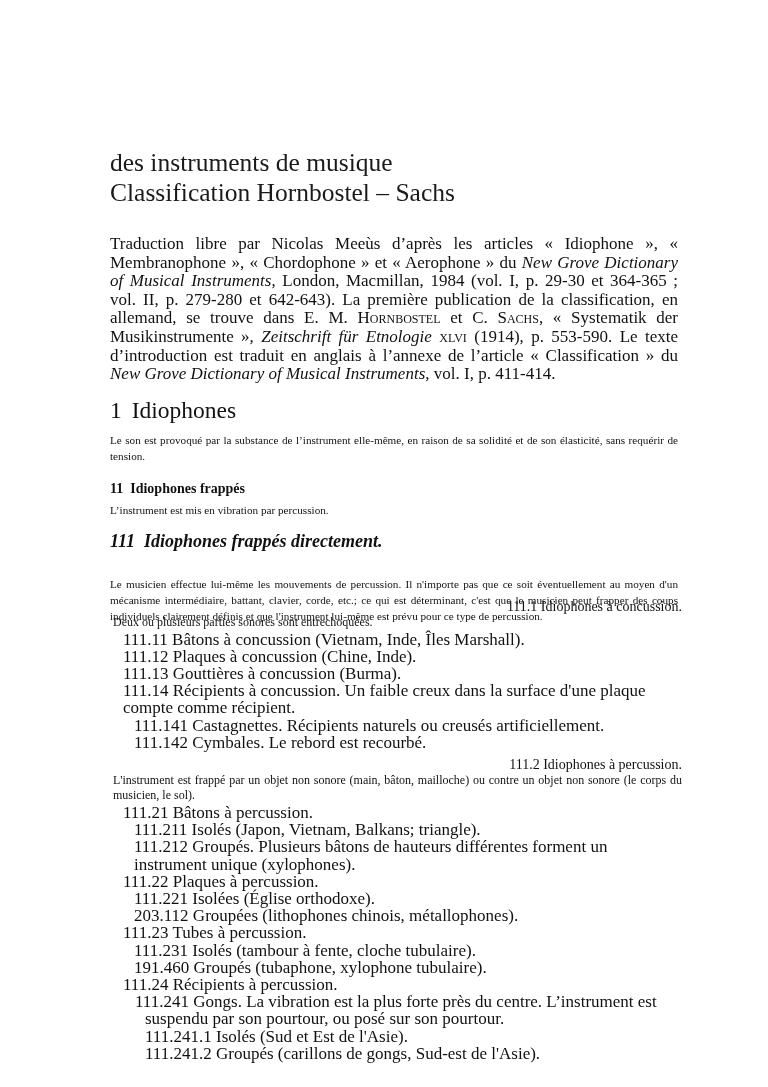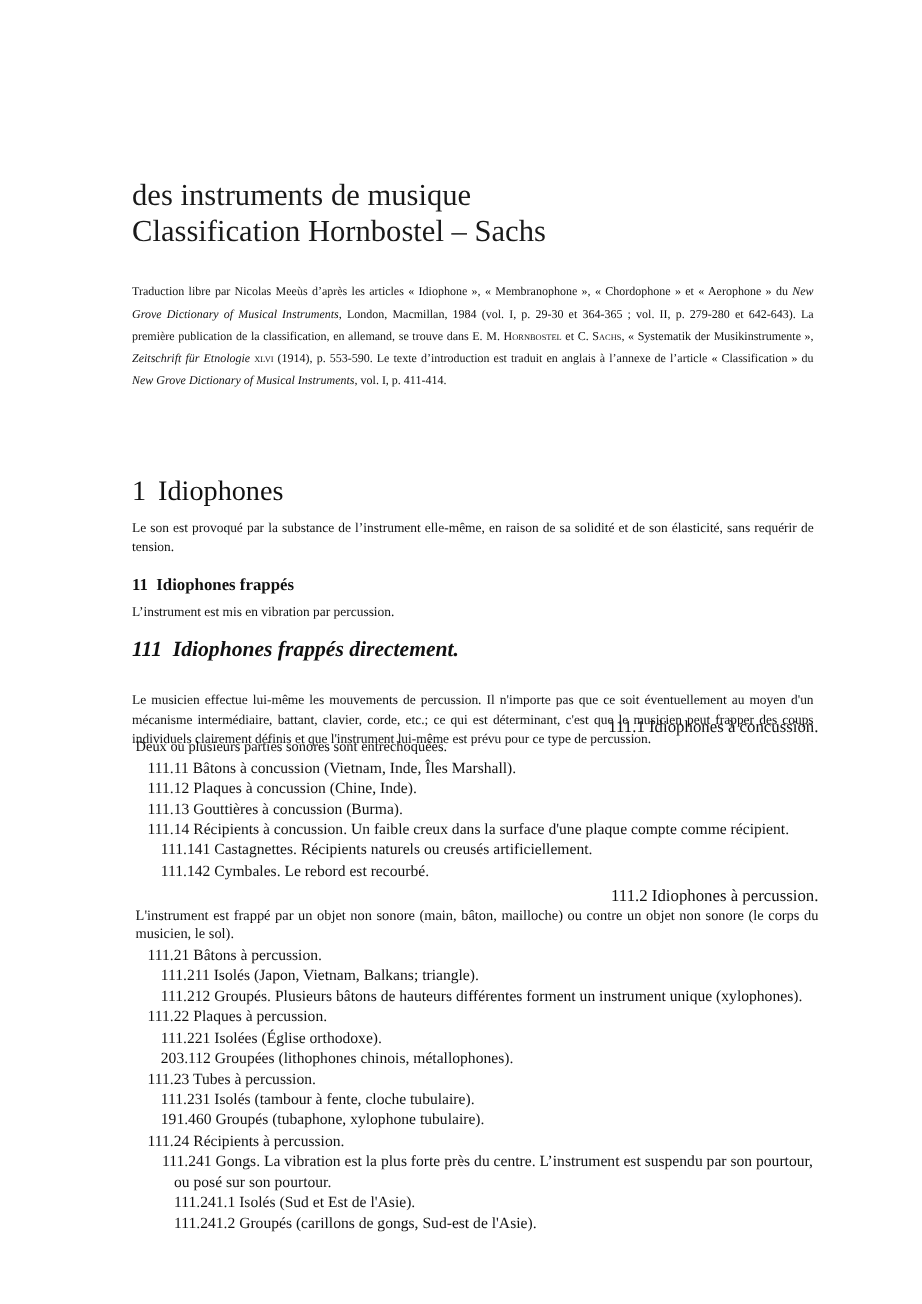--- a/index.html
+++ b/index.html
@@ -30,21 +30,21 @@
     font-weight: normal;
     margin: 0;
     color: #1a1a1a;
   }
   .title span { display: block; }
   .intro {
     position: absolute;
     top: 235px;
     left: 0;
     width: 568px;
-    font-size: 10px;
+    font-size: 17px;
     line-height: 18.6px;
     text-align: justify;
     margin: 0;
     hyphens: manual;
   }
   .sc { font-variant: small-caps; }
   .h1 {
     position: absolute;
     top: 396px;
     left: 0;
@@ -84,21 +84,21 @@
   }
   .h3 .num { margin-right: 9px; margin-top: 44px; }
   .desc111 { position: absolute; top: 576px; left: 0; width: 568px; }
   .tree {
     position: absolute;
     top: 598px;
     left: 0;
     width: 572px;
   }
   .item {
-    font-size: 13px;
+    font-size: 17px;
     line-height: 17.2px;
     margin: 0;
   }
   .item.lvl-h {
     font-size: 14px;
     line-height: 17px;
   }
   .lvl0 { padding-left: 3px; text-align: right; }
   .lvl1 { padding-left: 13px; }
   .lvl2 { padding-left: 24px; }

